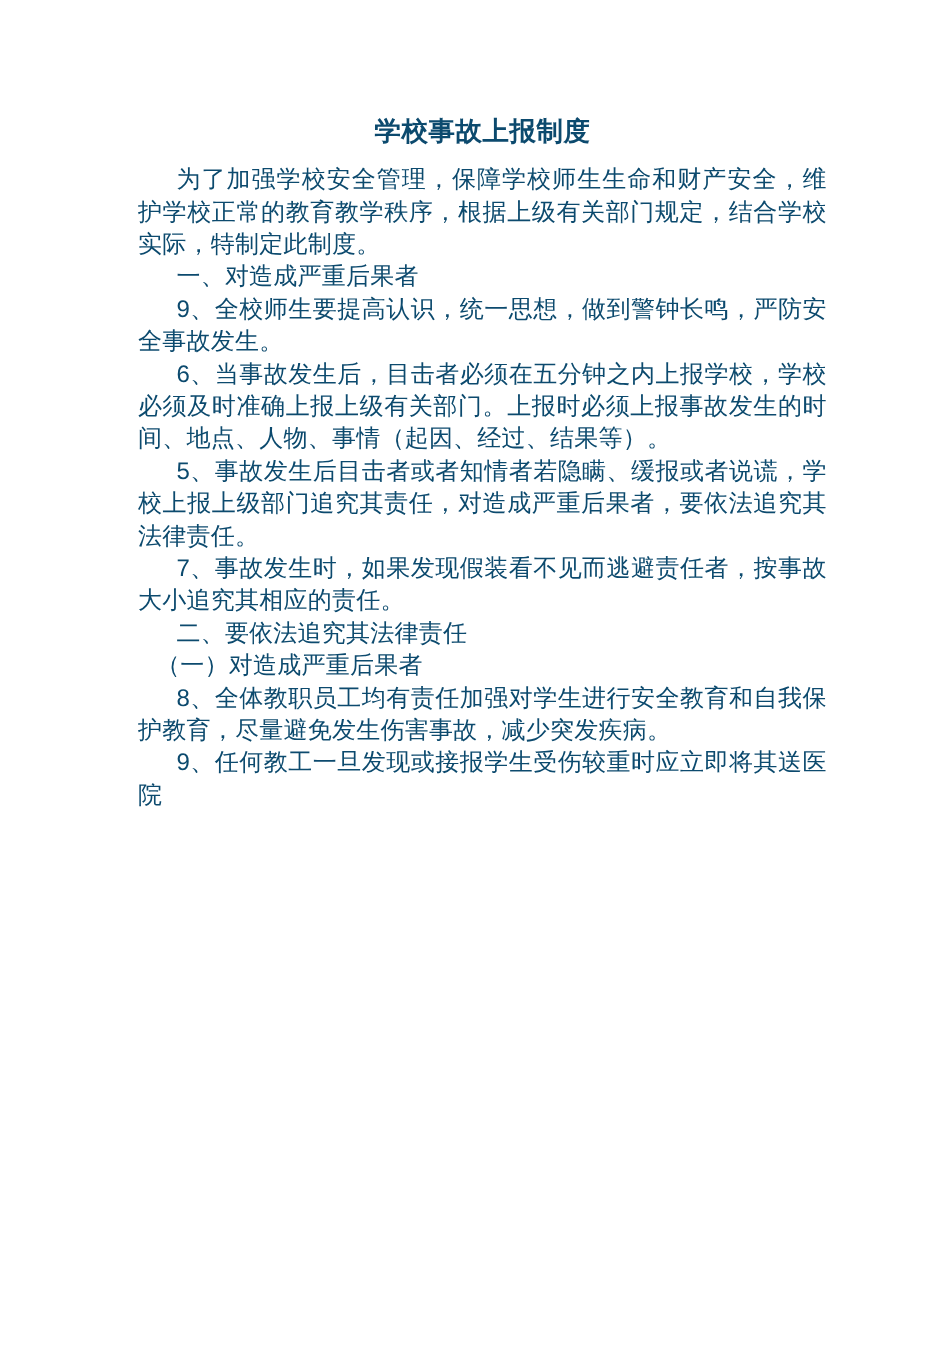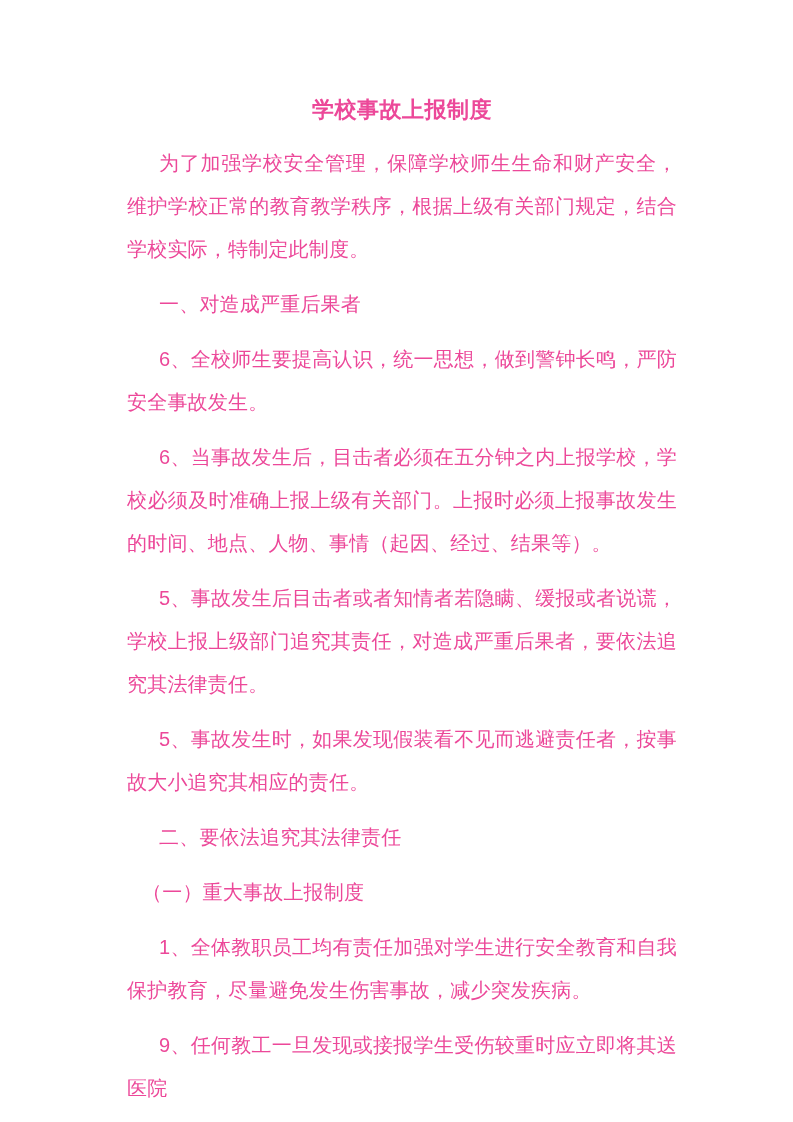--- a/index.html
+++ b/index.html
@@ -8,56 +8,56 @@
     background: #ffffff;
   }
   .page {
     position: relative;
     width: 793px;
     height: 1122px;
     background: #ffffff;
     overflow: hidden;
     box-sizing: border-box;
     font-family: "Liberation Sans", sans-serif;
-    color: #ec4899;
+    color: #0c4a6e;
   }
   .content {
     box-sizing: border-box;
     padding: 90px 104px 0 115px;
   }
   .doc-title {
     margin: 0 0 7px 0;
     font-size: 22px;
     line-height: 40px;
     font-weight: bold;
     text-align: center;
     letter-spacing: 0.5px;
   }
   .para {
-    margin: 12px;
+    margin: 0;
     font-size: 20px;
-    line-height: 43px;
+    line-height: 27px;
     text-align: justify;
     text-indent: 1.6em;
     letter-spacing: 0.2px;
   }
   .para.sub-indent {
     text-indent: 0.75em;
   }
 </style>
 </head>
 <body>
 
 <div class="page">
   <div class="content">
     <h1 class="doc-title">学校事故上报制度</h1>
     <p class="para">为了加强学校安全管理，保障学校师生生命和财产安全，维护学校正常的教育教学秩序，根据上级有关部门规定，结合学校实际，特制定此制度。</p>
     <p class="para">一、对造成严重后果者</p>
-    <p class="para">6、全校师生要提高认识，统一思想，做到警钟长鸣，严防安全事故发生。</p>
+    <p class="para">9、全校师生要提高认识，统一思想，做到警钟长鸣，严防安全事故发生。</p>
     <p class="para">6、当事故发生后，目击者必须在五分钟之内上报学校，学校必须及时准确上报上级有关部门。上报时必须上报事故发生的时间、地点、人物、事情（起因、经过、结果等）。</p>
     <p class="para">5、事故发生后目击者或者知情者若隐瞒、缓报或者说谎，学校上报上级部门追究其责任，对造成严重后果者，要依法追究其法律责任。</p>
-    <p class="para">5、事故发生时，如果发现假装看不见而逃避责任者，按事故大小追究其相应的责任。</p>
+    <p class="para">7、事故发生时，如果发现假装看不见而逃避责任者，按事故大小追究其相应的责任。</p>
     <p class="para">二、要依法追究其法律责任</p>
-    <p class="para sub-indent">（一）重大事故上报制度</p>
-    <p class="para">1、全体教职员工均有责任加强对学生进行安全教育和自我保护教育，尽量避免发生伤害事故，减少突发疾病。</p>
+    <p class="para sub-indent">（一）对造成严重后果者</p>
+    <p class="para">8、全体教职员工均有责任加强对学生进行安全教育和自我保护教育，尽量避免发生伤害事故，减少突发疾病。</p>
     <p class="para">9、任何教工一旦发现或接报学生受伤较重时应立即将其送医院</p>
   </div>
 </div>
 
 </body></html>

